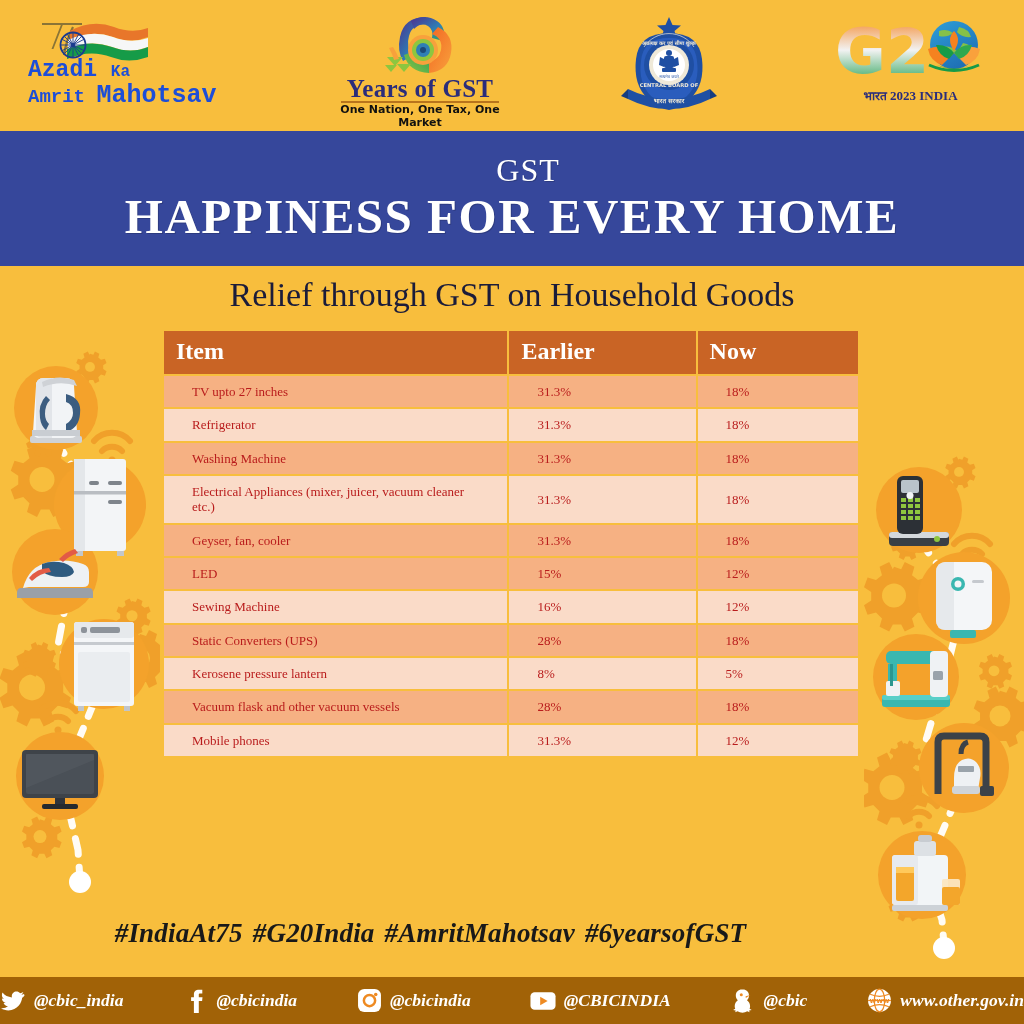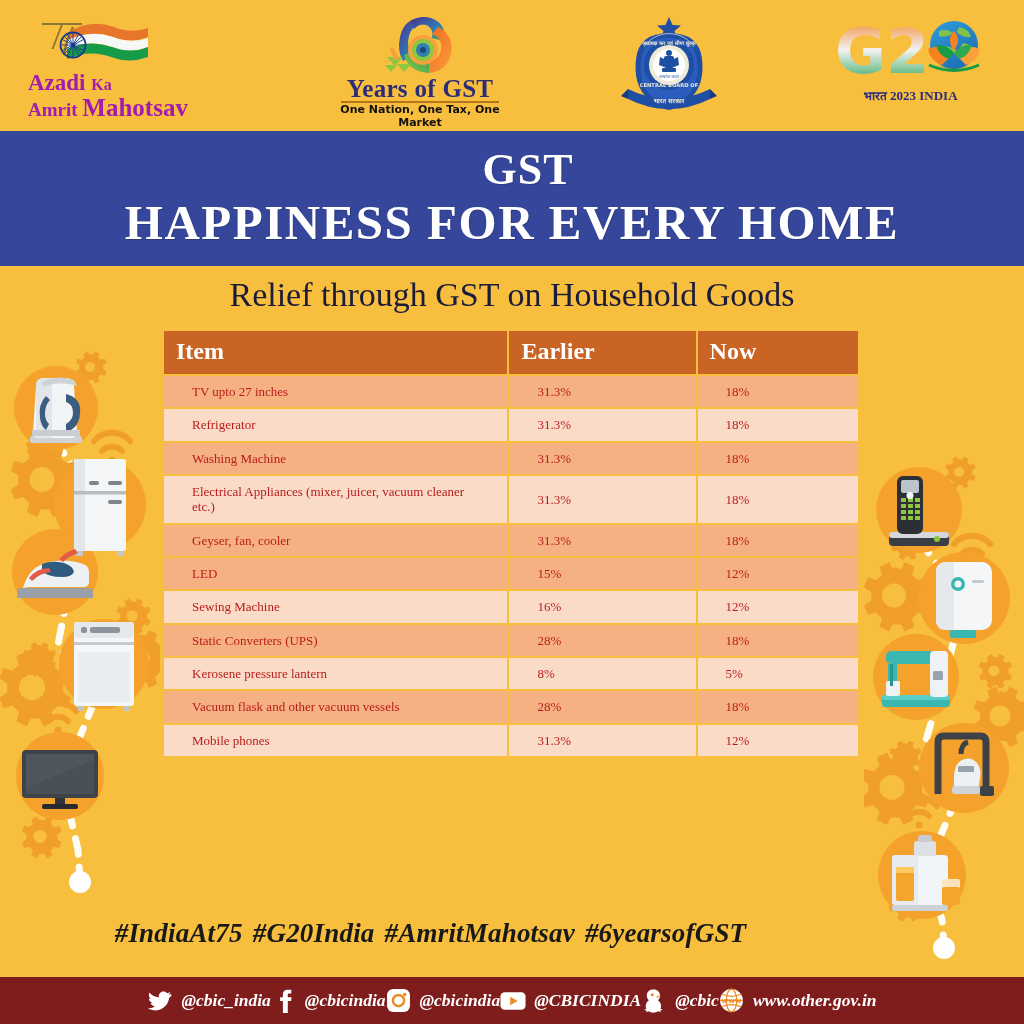--- a/index.html
+++ b/index.html
@@ -16,22 +16,22 @@
   .logobar {
     position:absolute; left:0; top:0; width:1024px; height:130px;
     background:#F8BE3D;
     display:flex; align-items:center; justify-content:space-between;
     padding:0 26px;
   }
   .logo-slot { display:flex; align-items:center; justify-content:center; position:relative; }
 
   
   .azadi { width:200px; height:100px; position:relative; }
-  .azadi-text { position:absolute; left:2px; top:56px; width:200px;
-    font-family:Liberation Serif, serif; color:#a21caf; line-height:1.0; }
+  .azadi-text { position:absolute; left:2px; top:44px; width:200px;
+    font-family:Liberation Mono, monospace; color:#1d4ed8; line-height:1.0; }
   .az-l1 { font-size:23px; font-weight:600; }
   .az-l1 .ka { font-size:16px; }
   .az-l2 { font-size:19px; font-weight:600; margin-top:1px; }
   .az-l2 .mah { font-size:25px; }
 
   
   .gst6 { width:190px; height:104px; position:relative; }
   .gst6-title { position:absolute; left:0; top:62px; width:190px; text-align:center;
     color:#2b2d7b; font-size:25px; font-weight:bold; font-family:"Liberation Serif",serif;
     letter-spacing:.3px; }
@@ -48,21 +48,21 @@
     color:#2b2d7b; font-size:13px; font-family:"Liberation Serif",serif; font-weight:bold; }
   .g20-sub .dev { font-family:"DejaVu Sans",sans-serif; font-size:12px; }
 
   
   .titleband {
     position:absolute; left:0; top:131px; width:1024px; height:135px;
     background:#36479B;
     display:flex; flex-direction:column; align-items:center; justify-content:center;
     color:#fff;
   }
-  .t-line1 { font-size:44px; font-weight:bold; letter-spacing:1px; line-height:1.0;
+  .t-line1 { font-size:32px; font-weight:normal; letter-spacing:1px; line-height:1.0;
     text-shadow:1px 1px 0 rgba(0,0,0,.18);margin-left:32px; }
   .t-line2 { font-size:49px; font-weight:bold; letter-spacing:1.5px; line-height:1.05; margin-top:5px;
     text-shadow:1px 1px 0 rgba(0,0,0,.18); }
 
   
   .subtitle {
     position:absolute; left:0; top:276px; width:1024px; text-align:center;
     font-size:34px; color:#1b1c3a; font-weight:400;
   }
 
@@ -87,22 +87,22 @@
   .hashtags {
     position:absolute; left:0; top:918px; width:861px; text-align:center;
     font-size:27px; font-style:italic; font-weight:bold; color:#191919;
     letter-spacing:.2px;
   }
   .hashtags span { margin:0 5px; }
 
   
   .footer {
     position:absolute; left:0; top:977px; width:1024px; height:47px;
-    background:#7f1d1d;
-    display:flex; align-items:center; justify-content:center;
+    background:#a16207;
+    display:flex; align-items:center; justify-content:space-between;
     padding:0 0;
   }
   .fitem { display:flex; align-items:center; gap:8px; color:#fff; }
   .fitem .flabel { font-size:17.5px; font-style:italic; font-weight:bold; white-space:nowrap; }
   .ficon { width:26px; height:26px; display:flex; align-items:center; justify-content:center; flex:0 0 auto; }
 
   
   .decor { position:absolute; top:0; height:1024px; width:160px; pointer-events:none; }
   .decor.left { left:0; } .decor.right { right:0; }
 </style>

